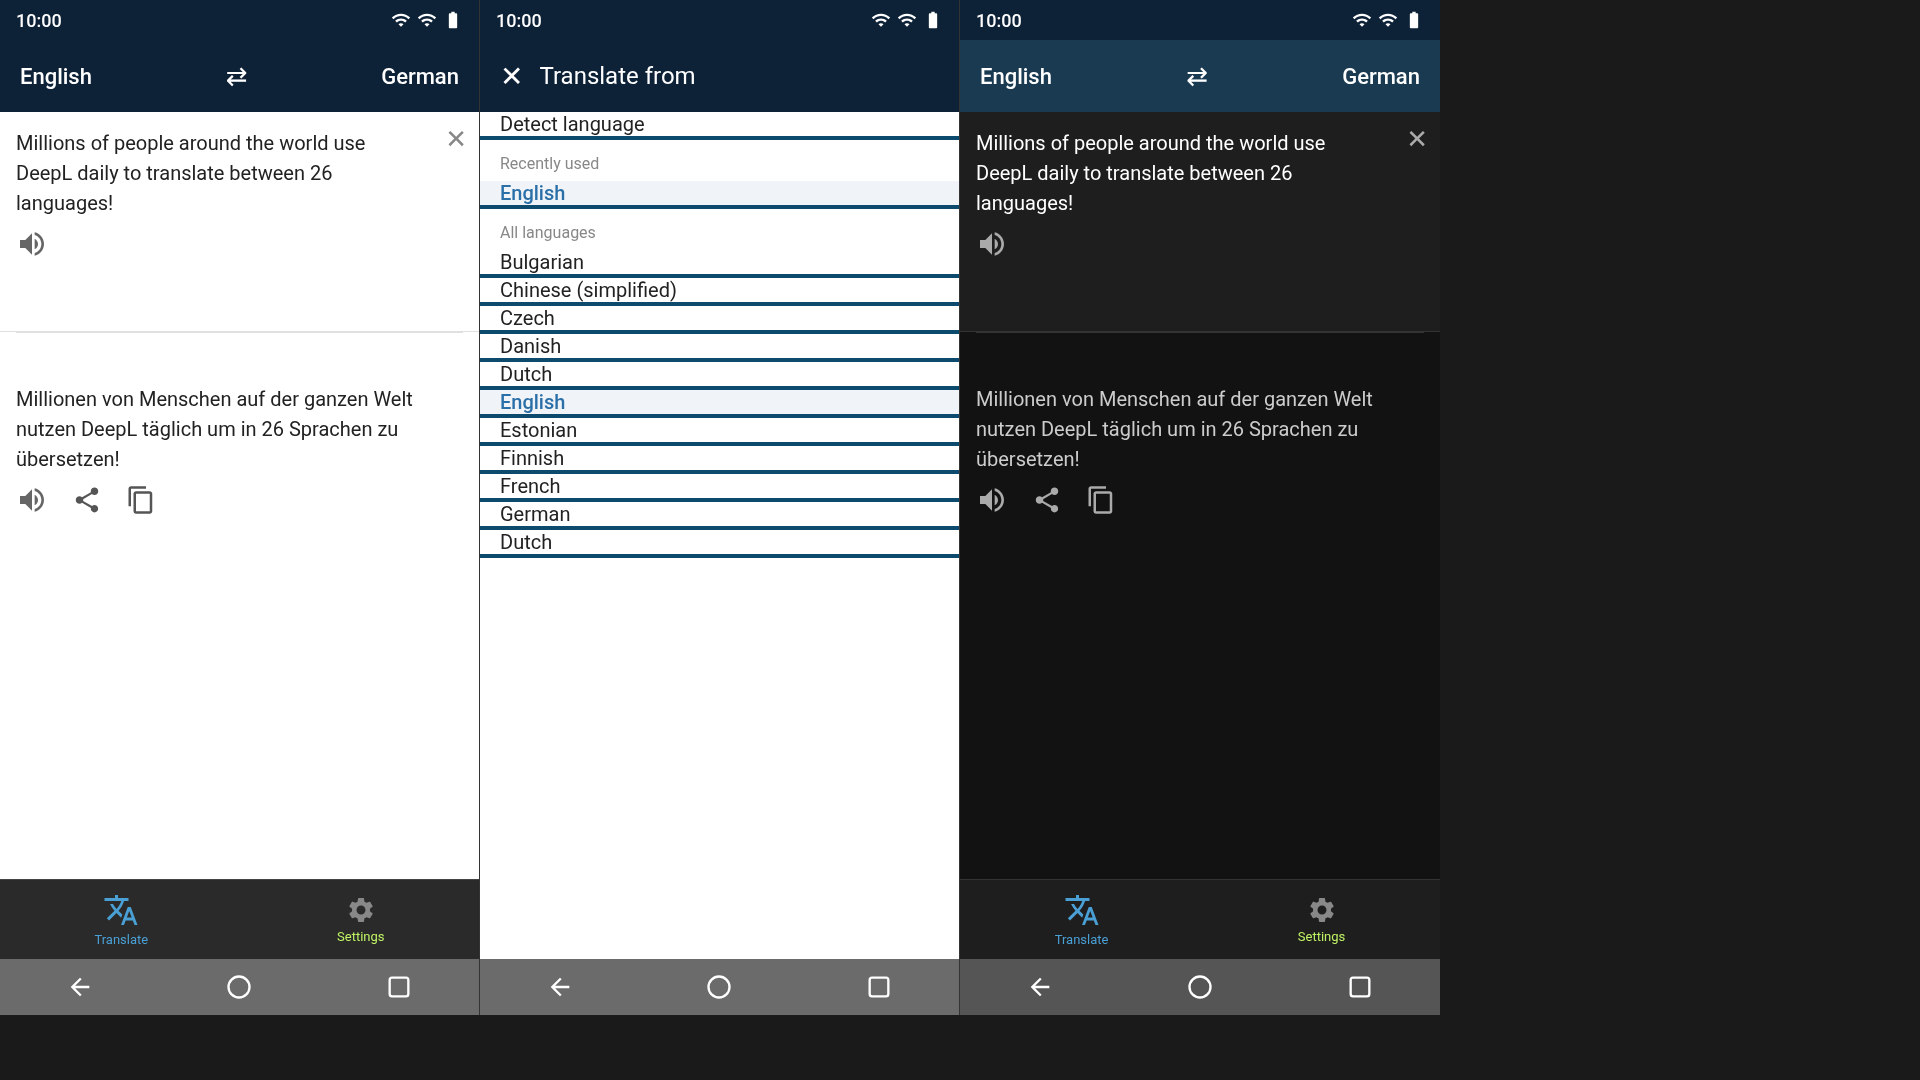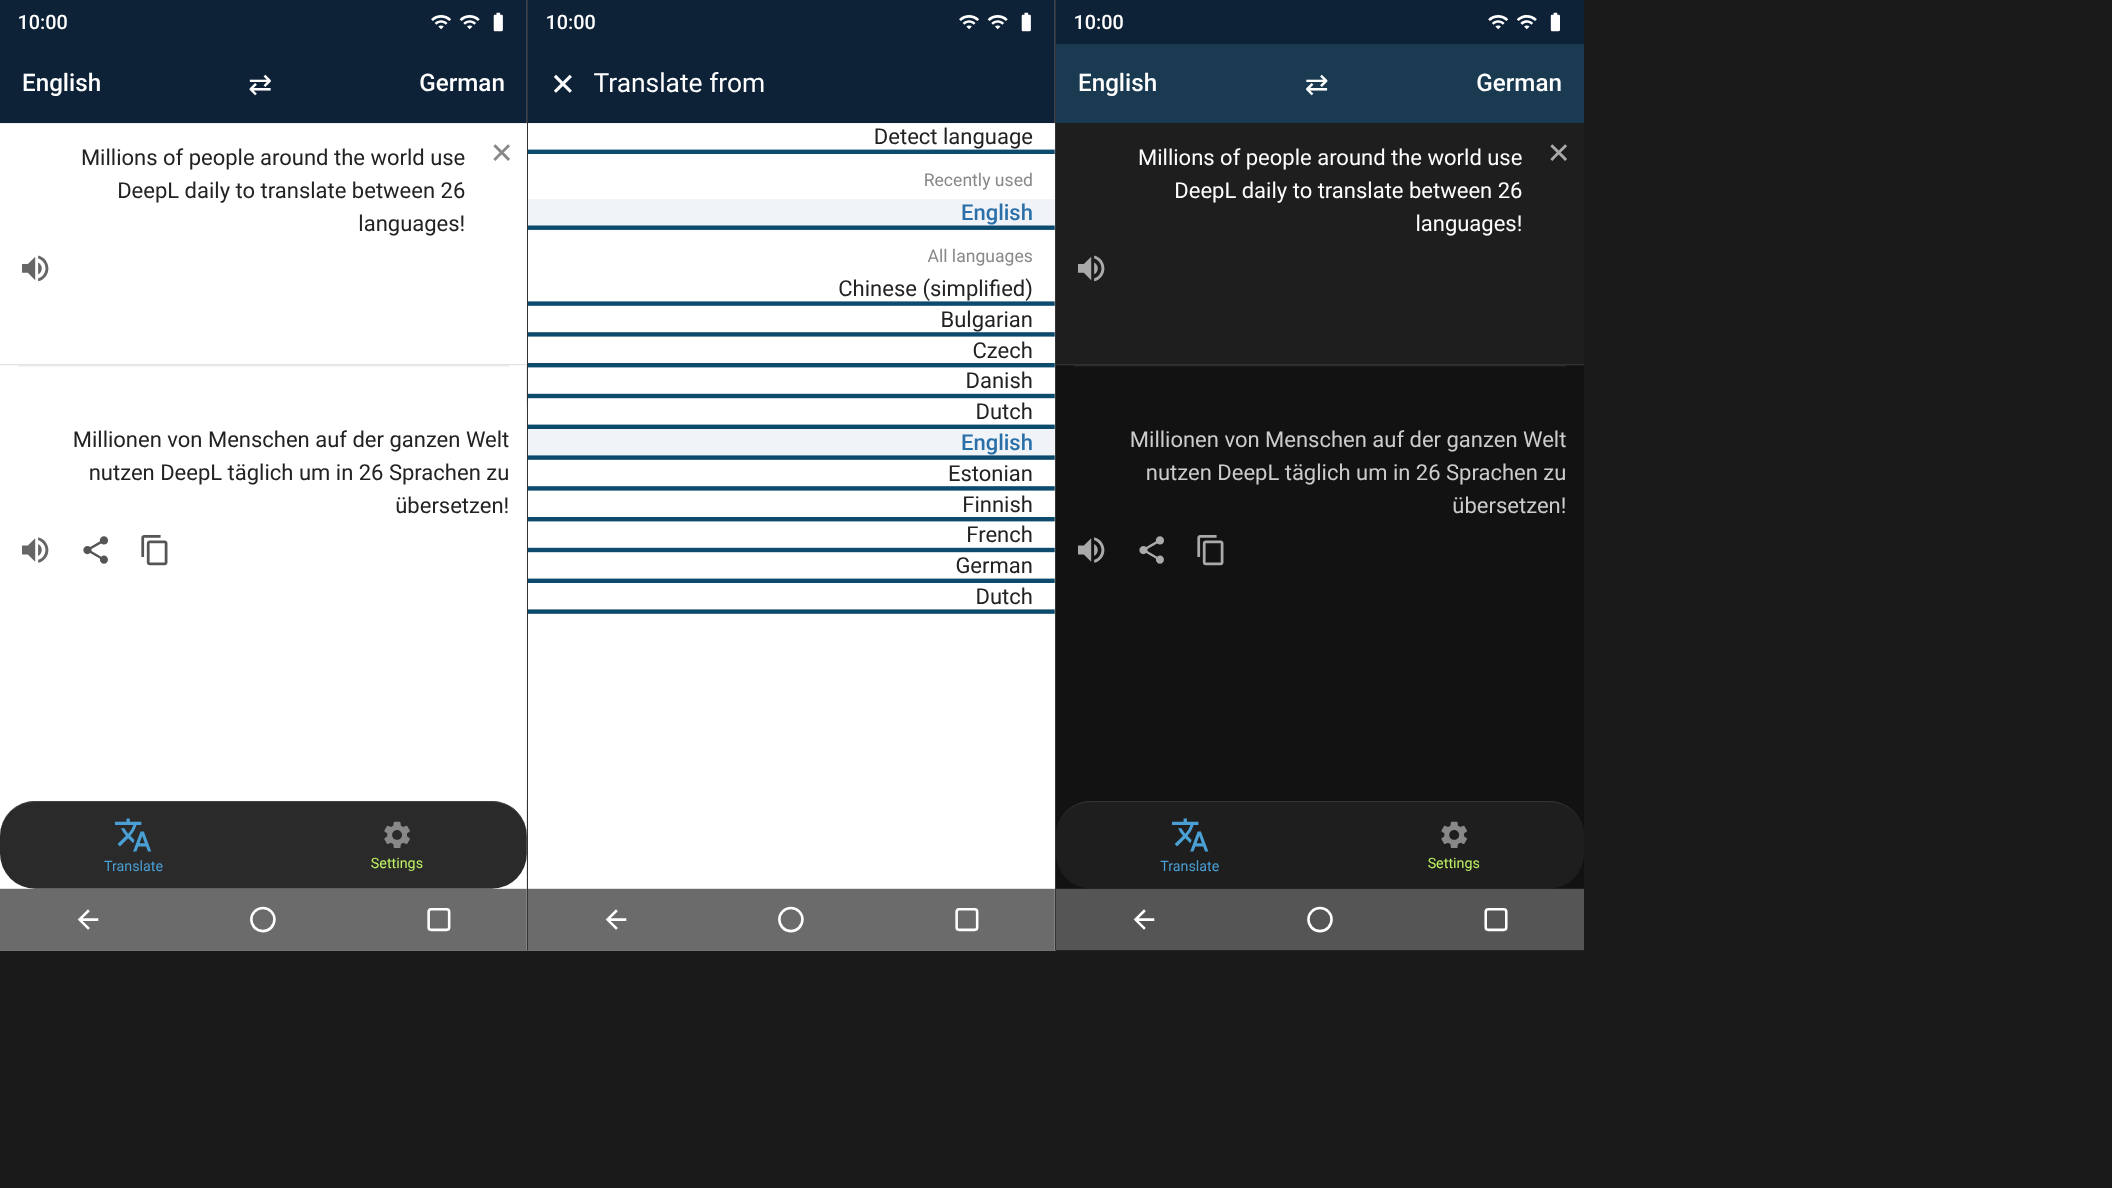--- a/index.html
+++ b/index.html
@@ -10,23 +10,22 @@
       flex-direction: row;
       background: #1a1a1a;
       font-family: 'Roboto', Arial, sans-serif;
       overflow: hidden;
     }
 
     
     .screen {
       display: flex;
       flex-direction: column;
-      height: 864px;
+      height: 1015px;
       overflow: hidden;
-      text-align: right;
     }
     .screen-left { width: 480px; background: #ffffff; border-right: 1px solid #333; }
     .screen-middle { width: 480px; background: #ffffff; border-right: 1px solid #333; }
     .screen-right { width: 480px; background: #121212; flex: 1; }
 
     
     .status-bar {
       height: 40px;
       background: #0d2137;
       display: flex;
@@ -131,21 +130,20 @@
     }
 
     
     .bottom-nav {
       height: 80px;
       background: #2a2a2a;
       display: flex;
       align-items: center;
       justify-content: space-around;
       border-top: 1px solid #444;
-      border-radius: 32px;
     }
     .nav-item {
       display: flex;
       flex-direction: column;
       align-items: center;
       gap: 4px;
       cursor: pointer;
     }
     .nav-item span {
       font-size: 13px;
@@ -368,22 +366,22 @@
   <div class="lang-picker-header">
     <span class="close-x">✕</span>
     <span class="header-title">Translate from</span>
   </div>
 
   <div class="lang-list">
     <div class="lang-item">Detect language</div>
     <div class="lang-section-label">Recently used</div>
     <div class="lang-item highlighted">English</div>
     <div class="lang-section-label">All languages</div>
+    <div class="lang-item">Bulgarian</div>
     <div class="lang-item">Chinese (simplified)</div>
-    <div class="lang-item">Bulgarian</div>
     <div class="lang-item">Czech</div>
     <div class="lang-item">Danish</div>
     <div class="lang-item">Dutch</div>
     <div class="lang-item active">English</div>
     <div class="lang-item">Estonian</div>
     <div class="lang-item">Finnish</div>
     <div class="lang-item">French</div>
     <div class="lang-item">German</div>
     <div class="lang-item">Dutch</div>
   </div>

